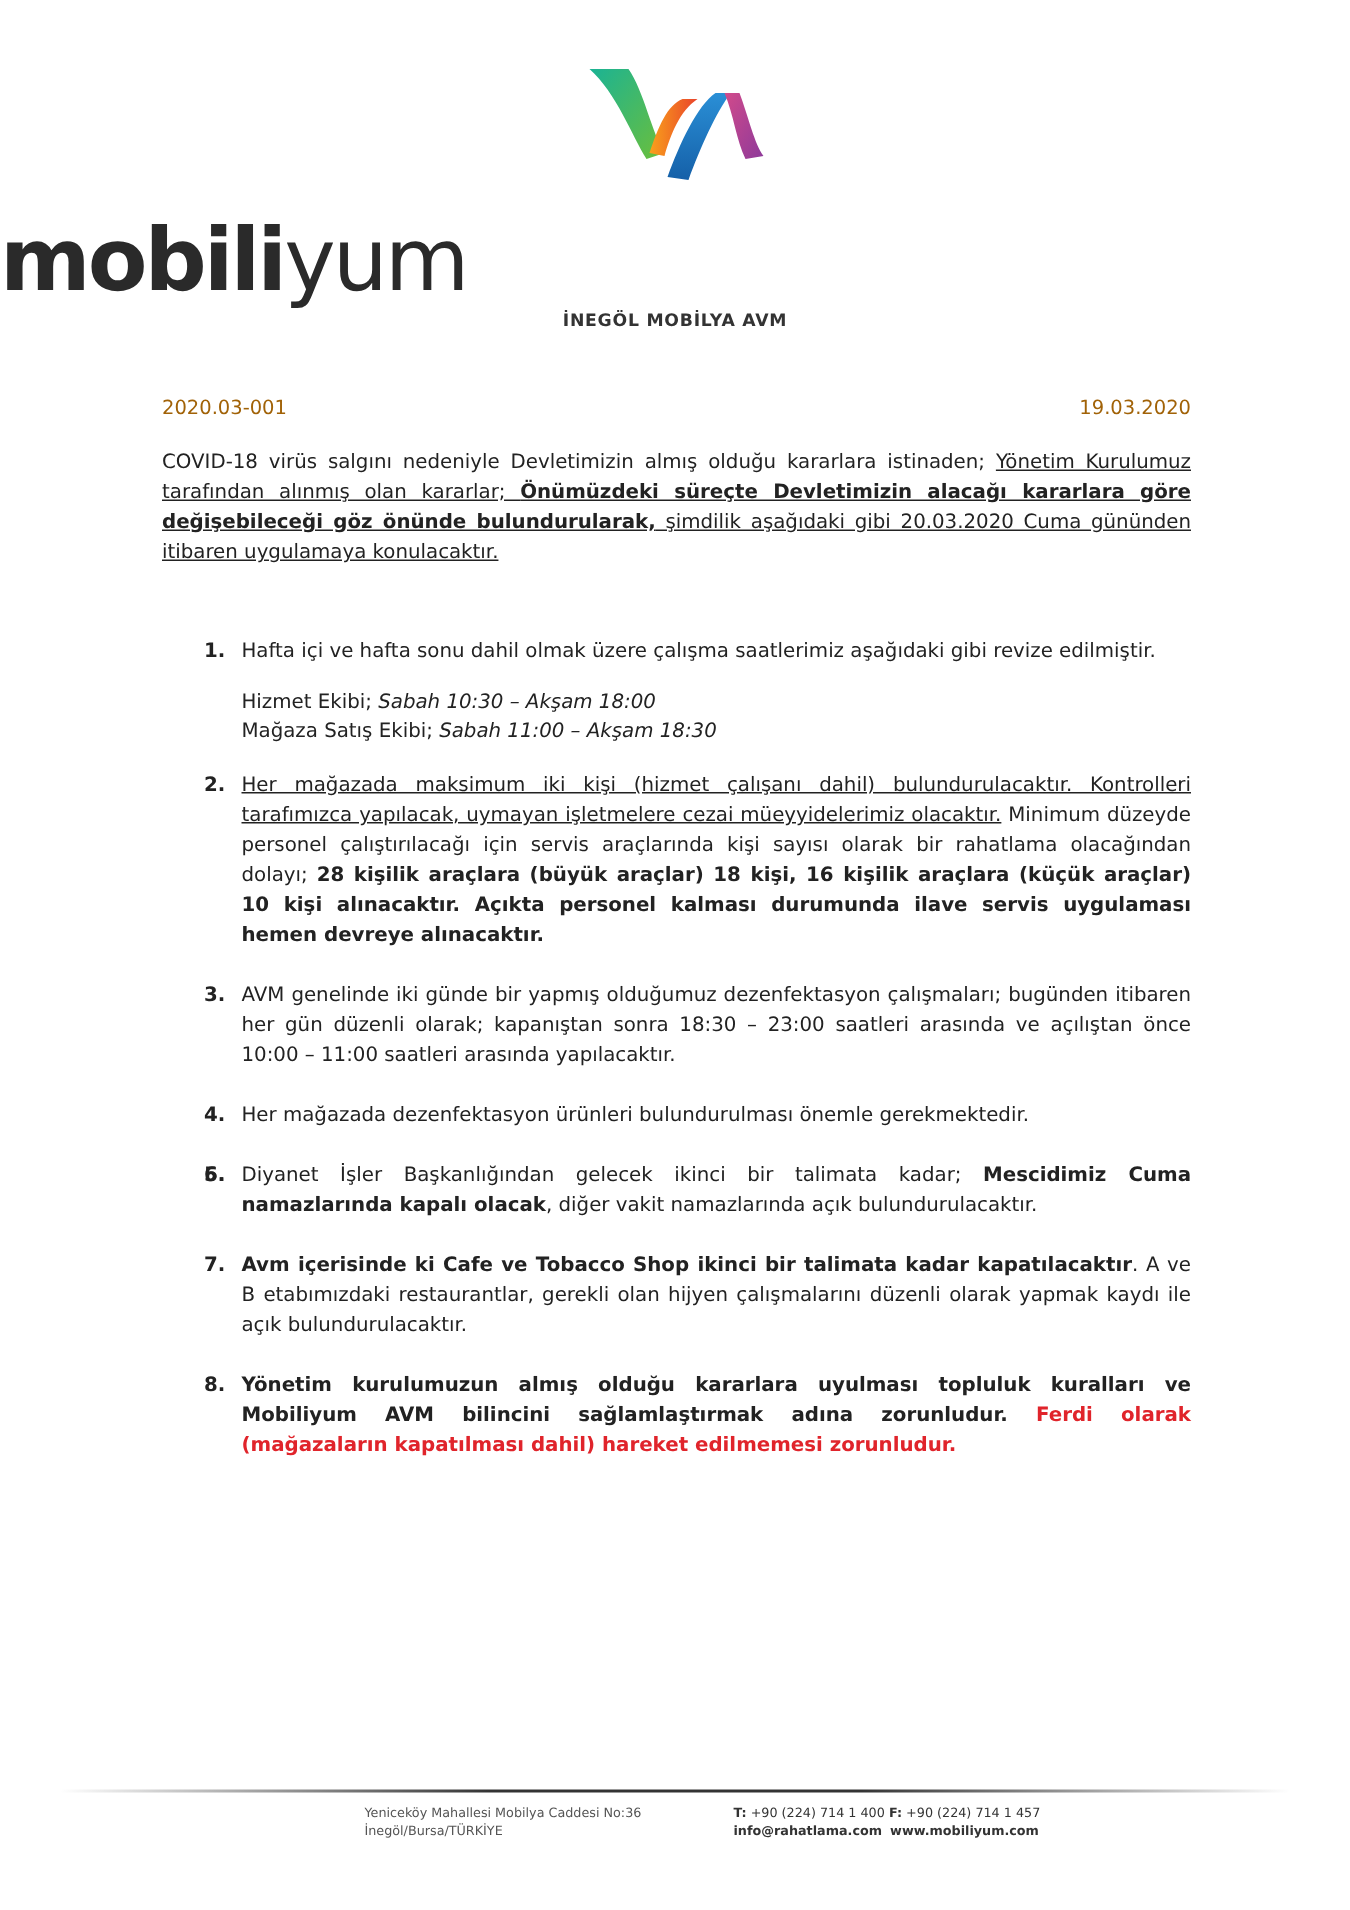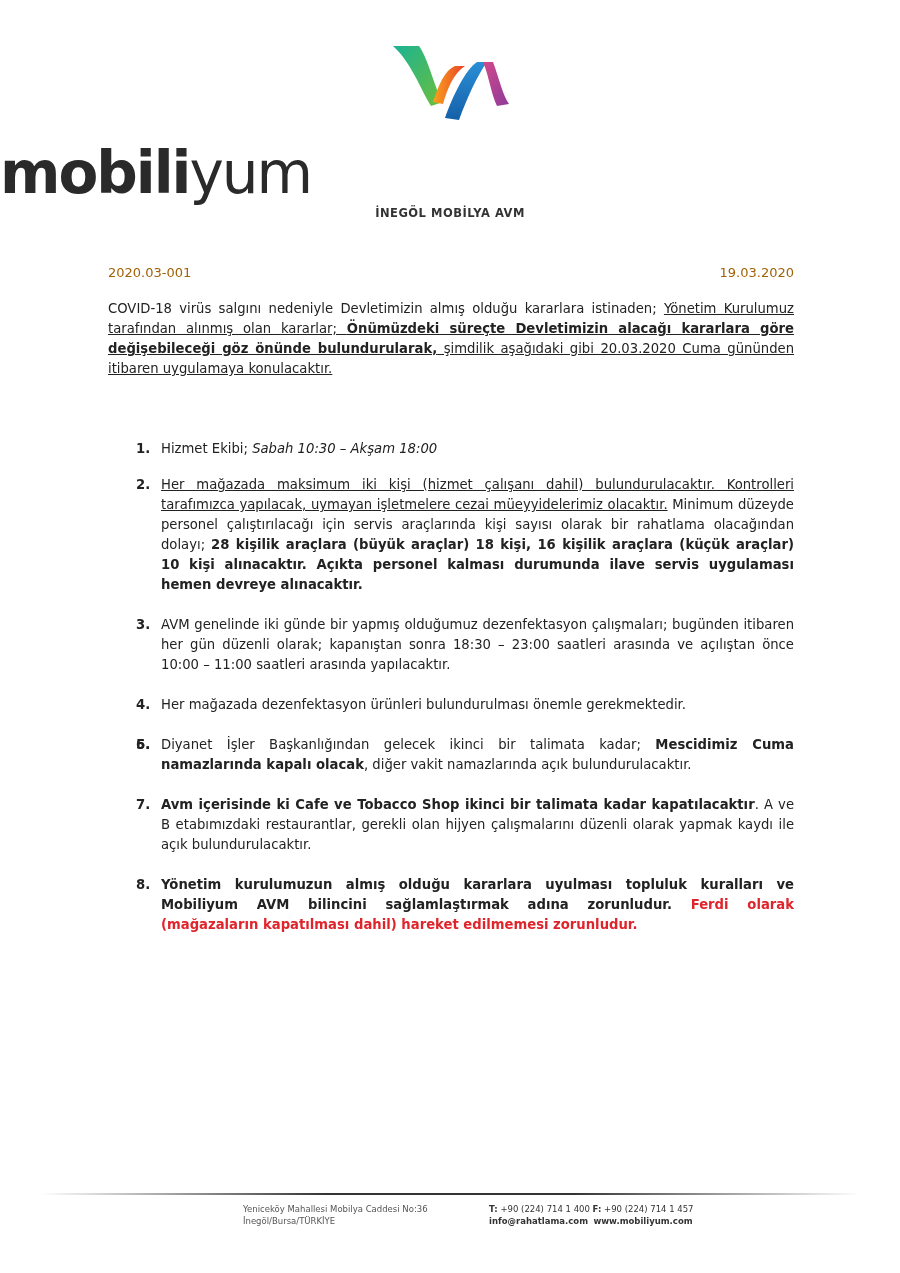--- a/index.html
+++ b/index.html
@@ -75,22 +75,24 @@
   <span class="date">19.03.2020</span>
 </div>
 
 <div class="intro">
   <span>COVID-18 virüs salgını nedeniyle Devletimizin almış olduğu kararlara istinaden; </span><u>Yönetim Kurulumuz tarafından alınmış olan kararlar; </u><u class="bold">Önümüzdeki süreçte Devletimizin alacağı kararlara göre değişebileceği göz önünde bulundurularak,</u><u> şimdilik aşağıdaki gibi 20.03.2020 Cuma gününden itibaren uygulamaya konulacaktır.</u>
 </div>
 
 <ol class="list">
   <li class="item" style="margin-bottom:0;">
     <span class="num">1.</span>
+    <span>Hafta içi ve hafta sonu dahil olmak üzere çalışma saatlerimiz aşağıdaki gibi revize edilmiştir.</span>
     <div class="hours">
       <div><span>Hizmet Ekibi; </span><i>Sabah 10:30 – Akşam 18:00</i></div>
+      <div><span>Mağaza Satış Ekibi; </span><i>Sabah 11:00 – Akşam 18:30</i></div>
     </div>
   </li>
 
   <li class="item" style="margin-top:17px;">
     <span class="num">2.</span>
     <u>Her mağazada maksimum iki kişi (hizmet çalışanı dahil) bulundurulacaktır. Kontrolleri tarafımızca yapılacak, uymayan işletmelere cezai müeyyidelerimiz olacaktır.</u><span> Minimum düzeyde personel çalıştırılacağı için servis araçlarında kişi sayısı olarak bir rahatlama olacağından dolayı; </span><span class="bold">28 kişilik araçlara (büyük araçlar) 18 kişi, 16 kişilik araçlara (küçük araçlar) 10 kişi alınacaktır. Açıkta personel kalması durumunda ilave servis uygulaması hemen devreye alınacaktır.</span>
   </li>
 
   <li class="item" style="margin-top:20px;">
     <span class="num">3.</span>

